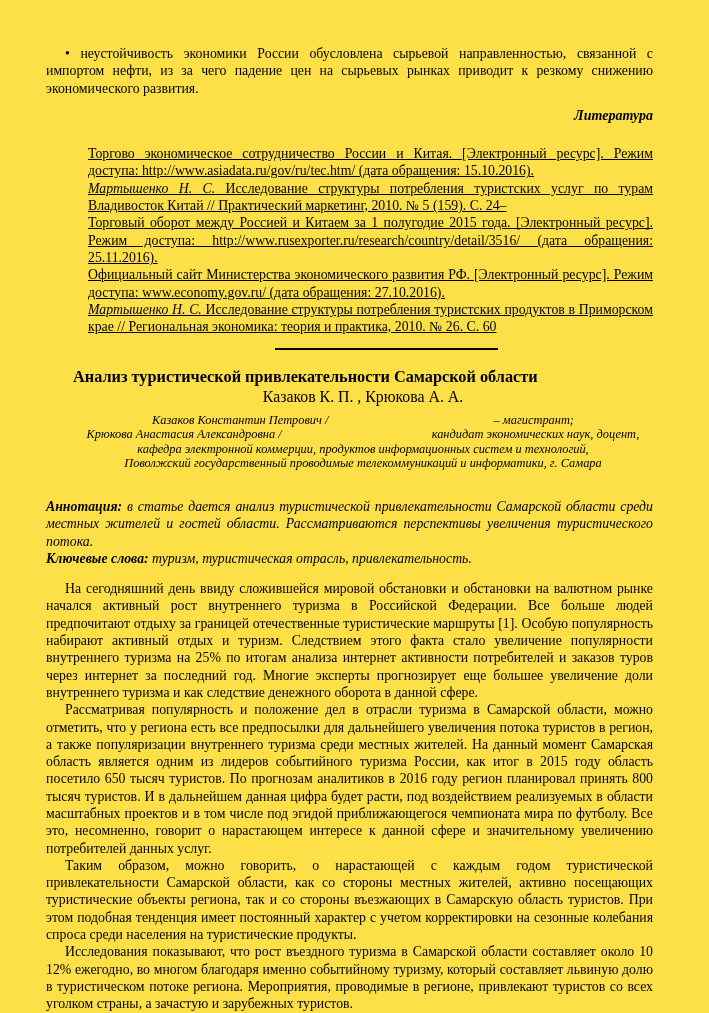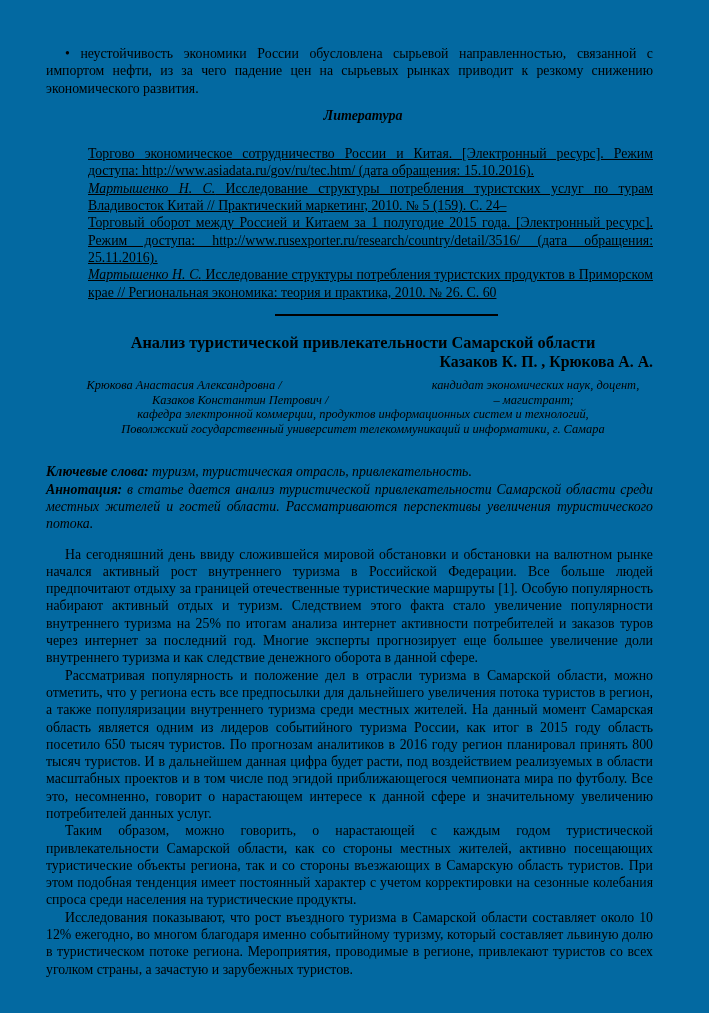--- a/index.html
+++ b/index.html
@@ -4,65 +4,64 @@
 <style>
   html, body {
     margin: 0;
     padding: 0;
     background: #ffffff;
   }
   .page {
     position: relative;
     width: 709px;
     height: 1013px;
-    background: #0369a1;
+    background: #fde047;
     color: #000000;
     font-family: "Liberation Serif", serif;
     overflow: hidden;
   }
   .content {
     position: absolute;
     left: 46px;
     top: 0;
     width: 607px;
     padding-top: 45px;
   }
   p { margin: 0; }
   .body-text {
     font-size: 13.8px;
     line-height: 17.3px;
     text-align: justify;
   }
   .indent { text-indent: 19px; }
   .lit-heading {
-    text-align: center;
+    text-align: right;
     font-weight: bold;
     font-style: italic;
     font-size: 14px;
     line-height: 17.3px;
     margin: 10px 0 21px 27px;
   }
   .refs { margin-left: 42px; text-decoration: underline; }
   .ref-author { font-style: italic; }
   .divider {
     height: 2px;
     background: #000000;
     width: 223px;
     margin: 13px 0 0 229px;
   }
   .title {
-    text-align: center;
     font-weight: bold;
     font-size: 16.3px;
     line-height: 19.5px;
     margin: 17px 0 0 27px;
   }
   .authors {
-    text-align: right;
-    font-weight: bold;
+    text-align: center;
+    font-weight: normal;
     font-size: 15.8px;
     line-height: 19px;
     margin-left: 27px;
   }
   .affil {
     font-style: italic;
     font-size: 12.4px;
     line-height: 14.5px;
     text-align: center;
     margin-left: 27px;
@@ -82,38 +81,39 @@
   <div class="content">
 
     <p class="body-text indent">• неустойчивость экономики России обусловлена сырьевой направленностью, связанной с импортом нефти, из за чего падение цен на сырьевых рынках приводит к резкому снижению экономического развития.</p>
 
     <p class="lit-heading">Литература</p>
 
     <div class="refs">
       <p class="body-text"><span class="ref-author"></span><span>Торгово экономическое сотрудничество России и Китая. [Электронный ресурс]. Режим доступа: http://www.asiadata.ru/gov/ru/tec.htm/ (дата обращения: 15.10.2016).</span></p>
       <p class="body-text"><span class="ref-author">Мартышенко Н. С.</span><span> Исследование структуры потребления туристских услуг по турам Владивосток Китай // Практический маркетинг, 2010. № 5 (159). С. 24–</span></p>
       <p class="body-text"><span class="ref-author"></span><span>Торговый оборот между Россией и Китаем за 1 полугодие 2015 года. [Электронный ресурс]. Режим доступа: http://www.rusexporter.ru/research/country/detail/3516/ (дата обращения: 25.11.2016).</span></p>
+      <p class="body-text"><span class="ref-author"></span><span>Официальный сайт Министерства экономического развития РФ. [Электронный ресурс]. Режим доступа: www.economy.gov.ru/ (дата обращения: 27.10.2016).</span></p>
       <p class="body-text"><span class="ref-author">Мартышенко Н. С.</span><span> Исследование структуры потребления туристских продуктов в Приморском крае // Региональная экономика: теория и практика, 2010. № 26. С. 60</span></p>
     </div>
 
     <div class="divider"></div>
 
     <p class="title">Анализ туристической привлекательности Самарской области</p>
     <p class="authors">Казаков К. П. , Крюкова А. А.</p>
 
     <div class="affil-block">
+      <p class="affil"><span>Казаков Константин Петрович /</span><span class="gap-1"></span><span>– магистрант;</span></p>
       <p class="affil"><span>Крюкова Анастасия Александровна /</span><span class="gap-2"></span><span>кандидат экономических наук, доцент,</span></p>
-      <p class="affil"><span>Казаков Константин Петрович /</span><span class="gap-1"></span><span>– магистрант;</span></p>
       <p class="affil">кафедра электронной коммерции, продуктов информационных систем и технологий,</p>
-      <p class="affil">Поволжский государственный университет телекоммуникаций и информатики, г. Самара</p>
+      <p class="affil">Поволжский государственный проводимые телекоммуникаций и информатики, г. Самара</p>
     </div>
 
     <div class="abstract-block">
+      <p class="body-text italic"><span class="bold">Аннотация:</span><span> в статье дается анализ туристической привлекательности Самарской области среди местных жителей и гостей области. Рассматриваются перспективы увеличения туристического потока.</span></p>
       <p class="body-text italic"><span class="bold">Ключевые слова:</span><span> туризм, туристическая отрасль, привлекательность.</span></p>
-      <p class="body-text italic"><span class="bold">Аннотация:</span><span> в статье дается анализ туристической привлекательности Самарской области среди местных жителей и гостей области. Рассматриваются перспективы увеличения туристического потока.</span></p>
     </div>
 
     <div class="body-start">
       <p class="body-text indent">На сегодняшний день ввиду сложившейся мировой обстановки и обстановки на валютном рынке начался активный рост внутреннего туризма в Российской Федерации. Все больше людей предпочитают отдыху за границей отечественные туристические маршруты [1]. Особую популярность набирают активный отдых и туризм. Следствием этого факта стало увеличение популярности внутреннего туризма на 25% по итогам анализа интернет активности потребителей и заказов туров через интернет за последний год. Многие эксперты прогнозирует еще большее увеличение доли внутреннего туризма и как следствие денежного оборота в данной сфере.</p>
       <p class="body-text indent">Рассматривая популярность и положение дел в отрасли туризма в Самарской области, можно отметить, что у региона есть все предпосылки для дальнейшего увеличения потока туристов в регион, а также популяризации внутреннего туризма среди местных жителей. На данный момент Самарская область является одним из лидеров событийного туризма России, как итог в 2015 году область посетило 650 тысяч туристов. По прогнозам аналитиков в 2016 году регион планировал принять 800 тысяч туристов. И в дальнейшем данная цифра будет расти, под воздействием реализуемых в области масштабных проектов и в том числе под эгидой приближающегося чемпионата мира по футболу. Все это, несомненно, говорит о нарастающем интересе к данной сфере и значительному увеличению потребителей данных услуг.</p>
       <p class="body-text indent">Таким образом, можно говорить, о нарастающей с каждым годом туристической привлекательности Самарской области, как со стороны местных жителей, активно посещающих туристические объекты региона, так и со стороны въезжающих в Самарскую область туристов. При этом подобная тенденция имеет постоянный характер с учетом корректировки на сезонные колебания спроса среди населения на туристические продукты.</p>
       <p class="body-text indent">Исследования показывают, что рост въездного туризма в Самарской области составляет около 10 12% ежегодно, во многом благодаря именно событийному туризму, который составляет львиную долю в туристическом потоке региона. Мероприятия, проводимые в регионе, привлекают туристов со всех уголком страны, а зачастую и зарубежных туристов.</p>
 
     </div>
 

